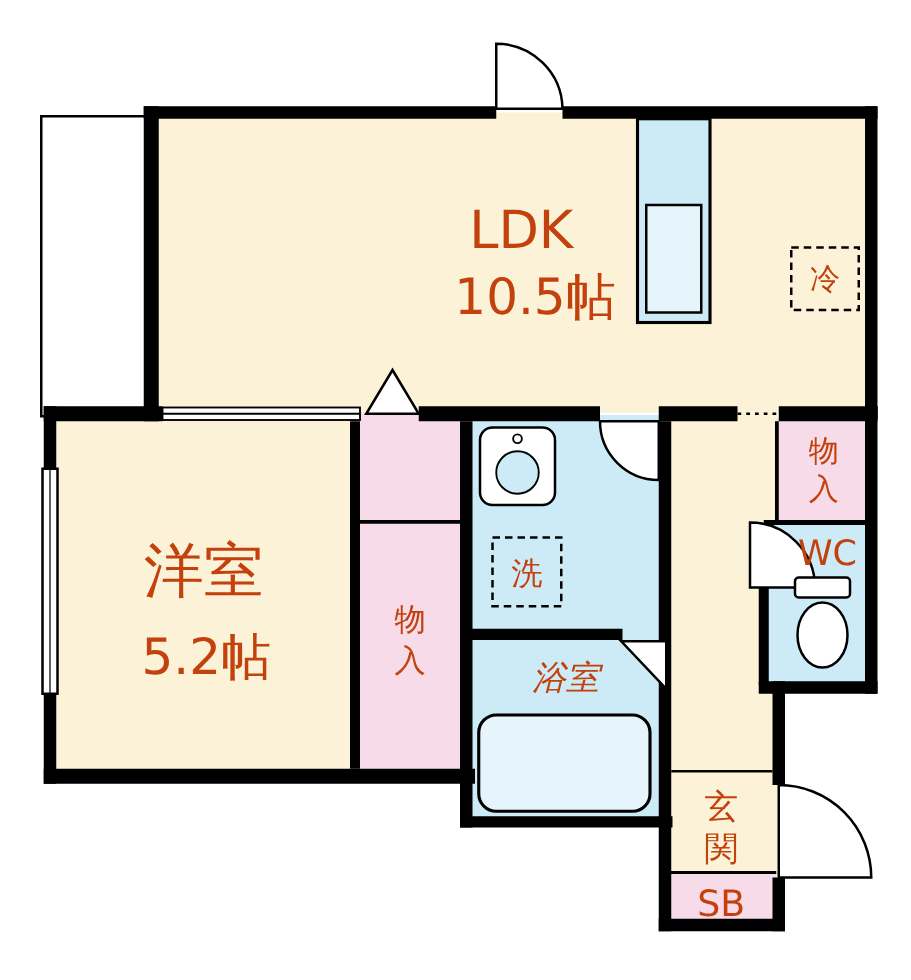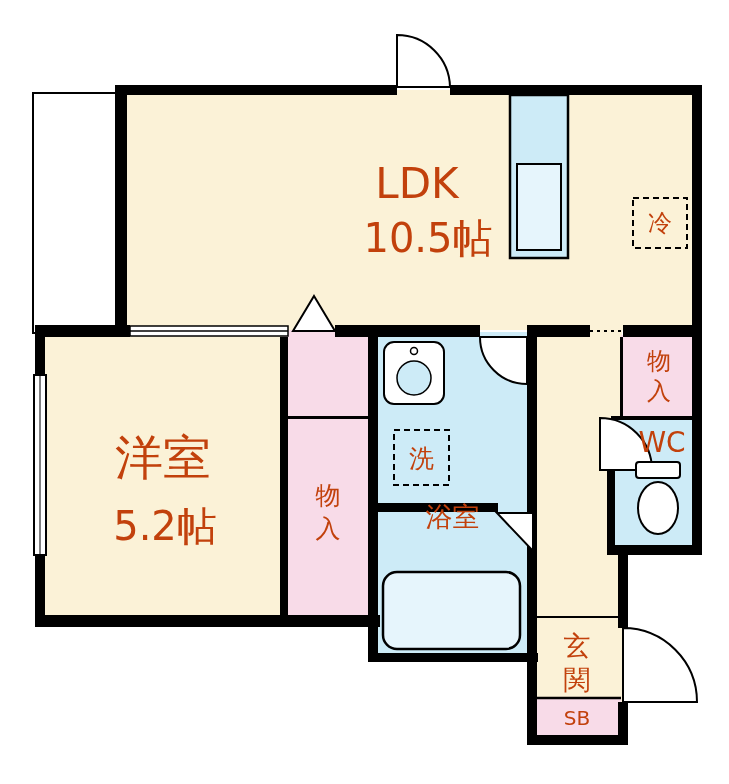--- a/index.html
+++ b/index.html
@@ -117,23 +117,23 @@
   <div class="lbl" style="left:68px;top:428px;width:190px;font-size:48px;">洋室</div>
   <div class="lbl" style="left:60px;top:486px;width:210px;font-size:40px;margin-top:16px;">5.2帖</div>
 
   <div class="lbl" style="left:288px;top:480px;width:80px;font-size:25px;line-height:1.3;">物
 入</div>
   <div class="lbl" style="left:624px;top:346px;width:70px;font-size:24px;line-height:1.25;">物
 入</div>
 
   <div class="lbl" style="left:394px;top:444px;width:55px;font-size:25px;">洗</div>
 
-  <div class="lbl" style="left:400px;top:501px;width:105px;font-size:27px;">浴室</div>
+  <div class="lbl" style="left:400px;top:527px;width:105px;font-size:27px;font-style:italic;">浴室</div>
 
   <div class="lbl" style="left:632px;top:426px;width:60px;font-size:28px;">WC</div>
 
   <div class="lbl" style="left:633px;top:209px;width:54px;font-size:24px;">冷</div>
 
   <div class="lbl" style="left:545px;top:629px;width:64px;font-size:27px;line-height:1.25;">玄
 関</div>
-  <div class="lbl" style="left:545px;top:706px;width:64px;font-size:20px;">SB</div>
+  <div class="lbl" style="left:545px;top:706px;width:64px;font-size:29px;">SB</div>
 
 </div>
 
 </body></html>

